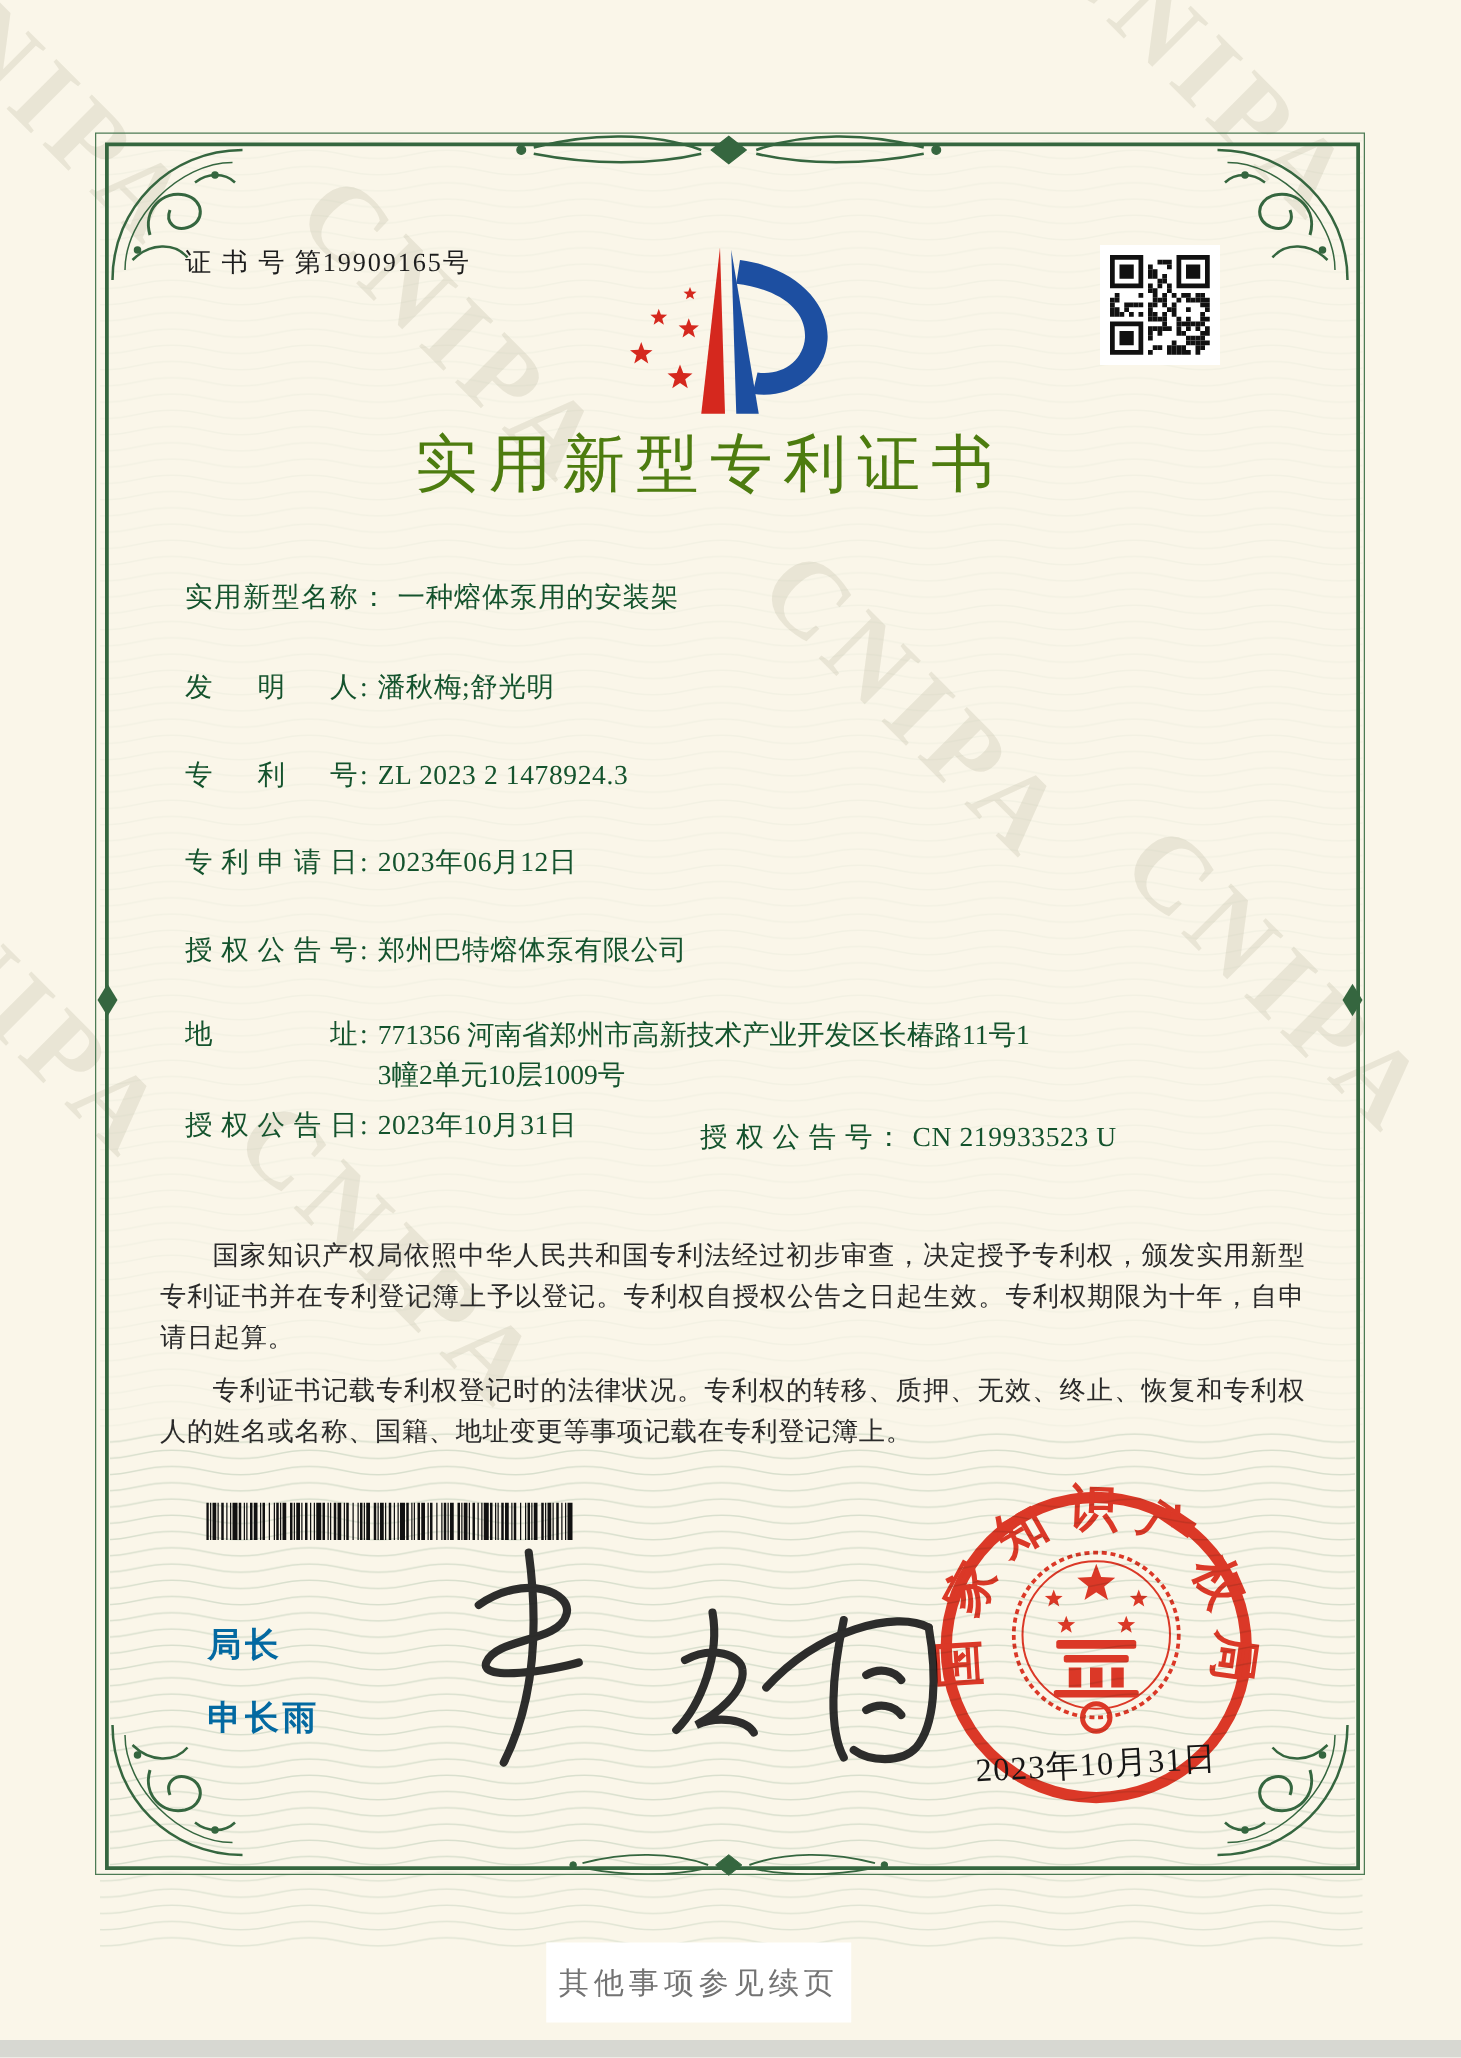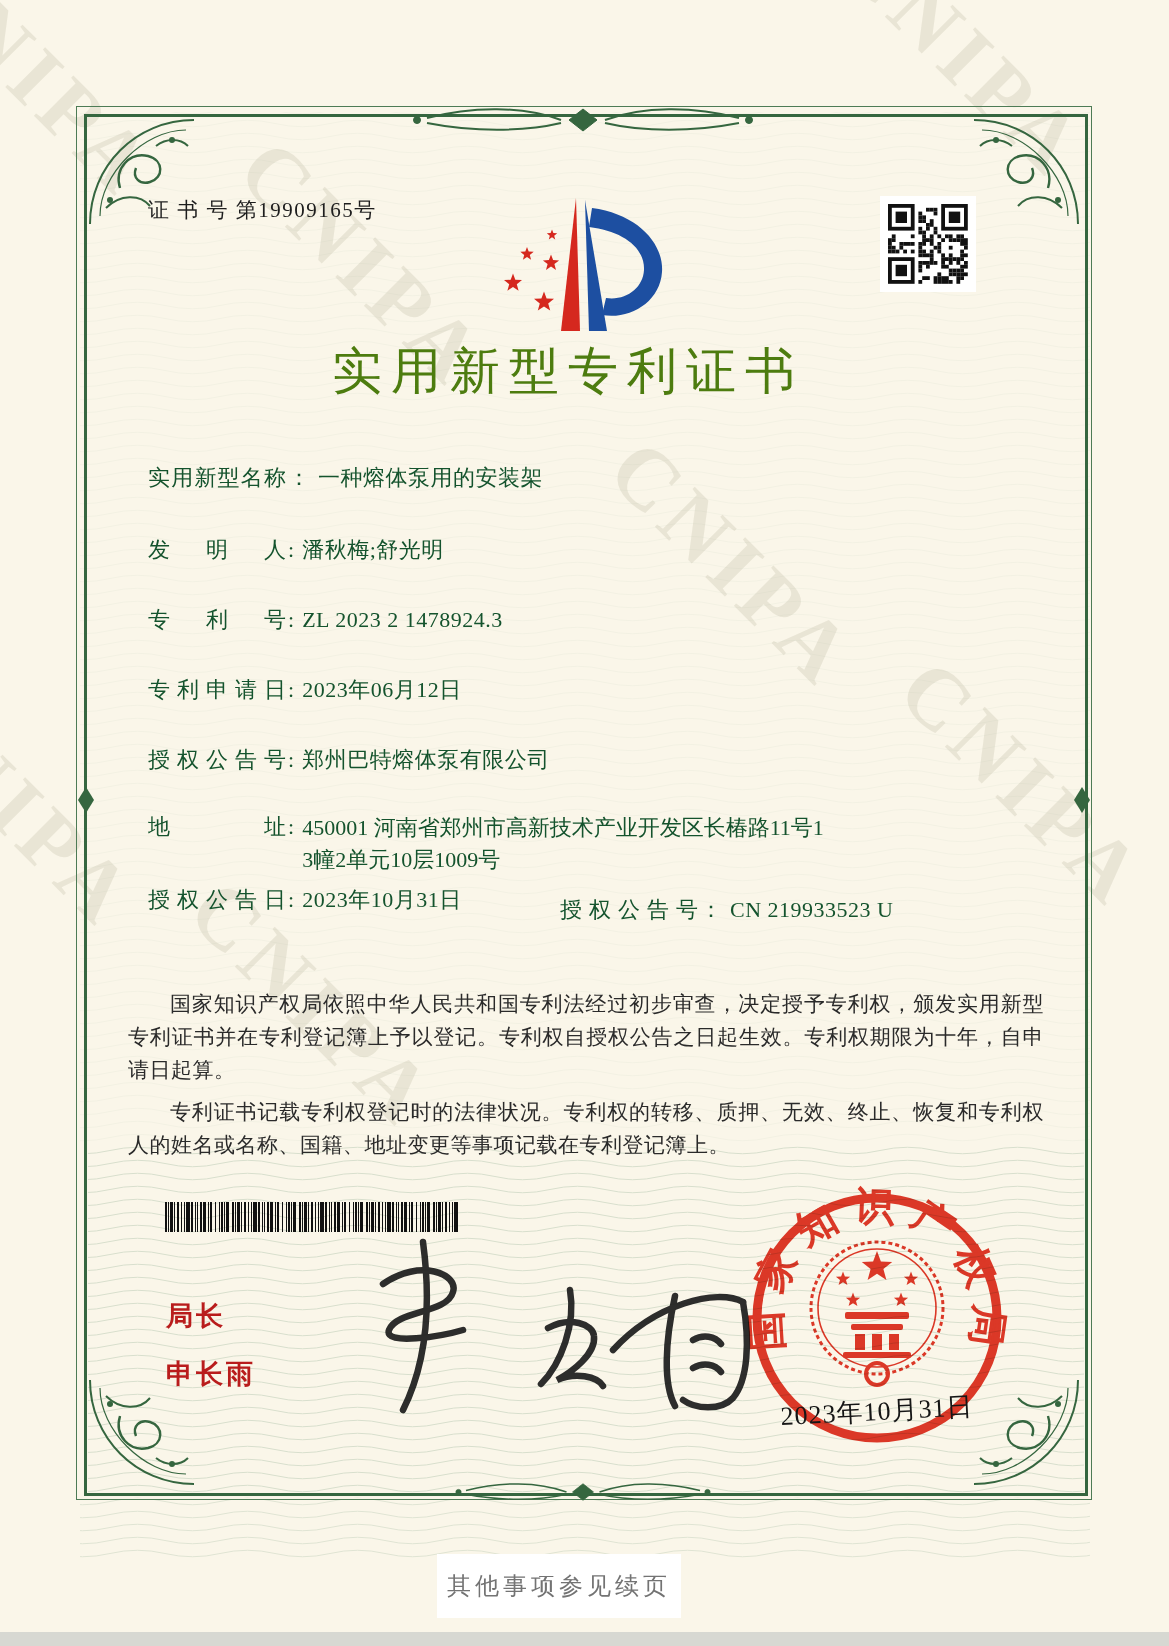--- a/index.html
+++ b/index.html
@@ -19,21 +19,21 @@
   .row{position:absolute;left:148px;font-size:22px;line-height:30px;white-space:nowrap;color:#14532d;}
   .lbl{display:inline-block;width:138px;text-align:justify;text-align-last:justify;vertical-align:top;}
   .colon{display:inline-block;margin:0 8px 0 2px;vertical-align:top;}
   .val{vertical-align:top;letter-spacing:0.5px;}
   .addr-lines{display:inline-block;white-space:normal;width:650px;vertical-align:top;}
   .addr-lines div{line-height:32px;}
   .body-text{position:absolute;left:128px;top:988px;width:916px;font-size:21px;line-height:33px;
              text-align:justify;color:#2a2a2a;letter-spacing:0.5px;}
   .body-text p{margin:0 0 9px 0;text-indent:2em;}
   .officer{position:absolute;left:166px;font-size:27px;font-family:"Liberation Sans","DejaVu Sans",sans-serif;
-           font-weight:600;letter-spacing:3px;color:#b91c1c;}
+           font-weight:600;letter-spacing:3px;color:#0369a1;}
   .pageno{position:absolute;left:0;top:1456px;width:1136px;text-align:center;font-size:19px;color:#333;letter-spacing:2px;}
   .contbox{position:absolute;left:437px;top:1554px;width:244px;height:64px;background:#ffffff;z-index:4;
            display:flex;align-items:center;justify-content:center;}
   .contbox span{font-size:24px;letter-spacing:4px;color:#737373;}
   .sealdate{position:absolute;left:752px;top:1394px;width:250px;text-align:center;font-size:26px;color:#161616;
             transform:rotate(-3deg);z-index:5;letter-spacing:1px;}
   .sealsvg{position:absolute;left:720px;top:1168px;z-index:4;mix-blend-mode:multiply;opacity:0.95;}
   .sigsvg{position:absolute;left:345px;top:1232px;z-index:3;}
   .bcode{position:absolute;left:165px;top:1202px;z-index:3;}
   .logosvg{position:absolute;left:468px;top:186px;z-index:3;}
@@ -264,21 +264,21 @@
     <div class="row" style="top:605px">
       <span class="lbl">专利号</span><span class="colon">:</span><span class="val">ZL 2023 2 1478924.3</span>
     </div>
     <div class="row" style="top:675px">
       <span class="lbl">专利申请日</span><span class="colon">:</span><span class="val">2023年06月12日</span>
     </div>
     <div class="row" style="top:745px">
       <span class="lbl">授权公告号</span><span class="colon">:</span><span class="val">郑州巴特熔体泵有限公司</span>
     </div>
     <div class="row" style="top:812px">
-      <span class="lbl">地址</span><span class="colon">:</span><span class="addr-lines"><div>450001 河南省郑州市高新技术产业开发区长椿路11号1</div><div>3幢2单元10层1009号</div></span>
+      <span class="lbl">地址</span><span class="colon">:</span><span class="addr-lines"><div>771356 河南省郑州市高新技术产业开发区长椿路11号1</div><div>3幢2单元10层1009号</div></span>
     </div>
     <div class="row" style="top:885px">
       <span class="lbl">授权公告日</span><span class="colon">:</span><span class="val">2023年10月31日</span>
     </div>
     <div class="row" style="top:895px;left:560px">
       <span class="lbl">授权公告号</span><span class="colon">：</span><span class="val">CN 219933523 U</span>
     </div>
 
     <div class="body-text">
       <p>国家知识产权局依照中华人民共和国专利法经过初步审查，决定授予专利权，颁发实用新型专利证书并在专利登记簿上予以登记。专利权自授权公告之日起生效。专利权期限为十年，自申请日起算。</p>

